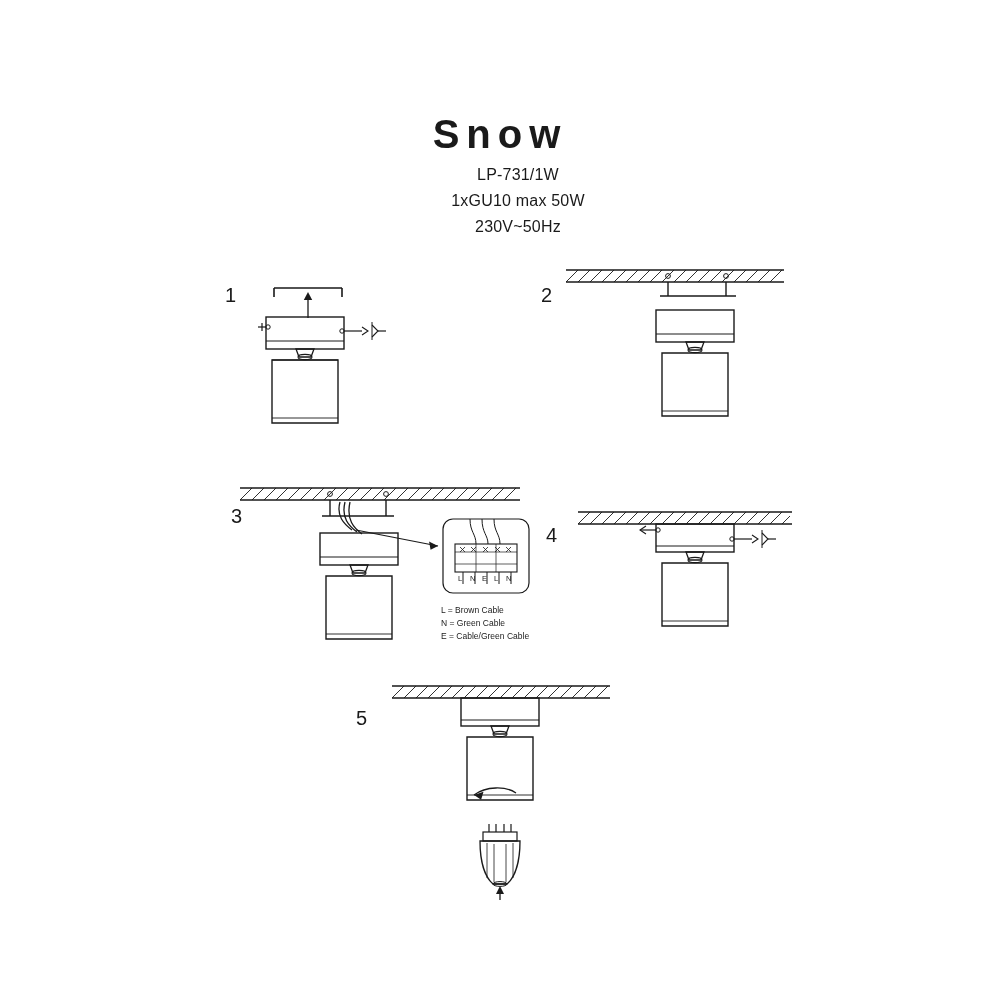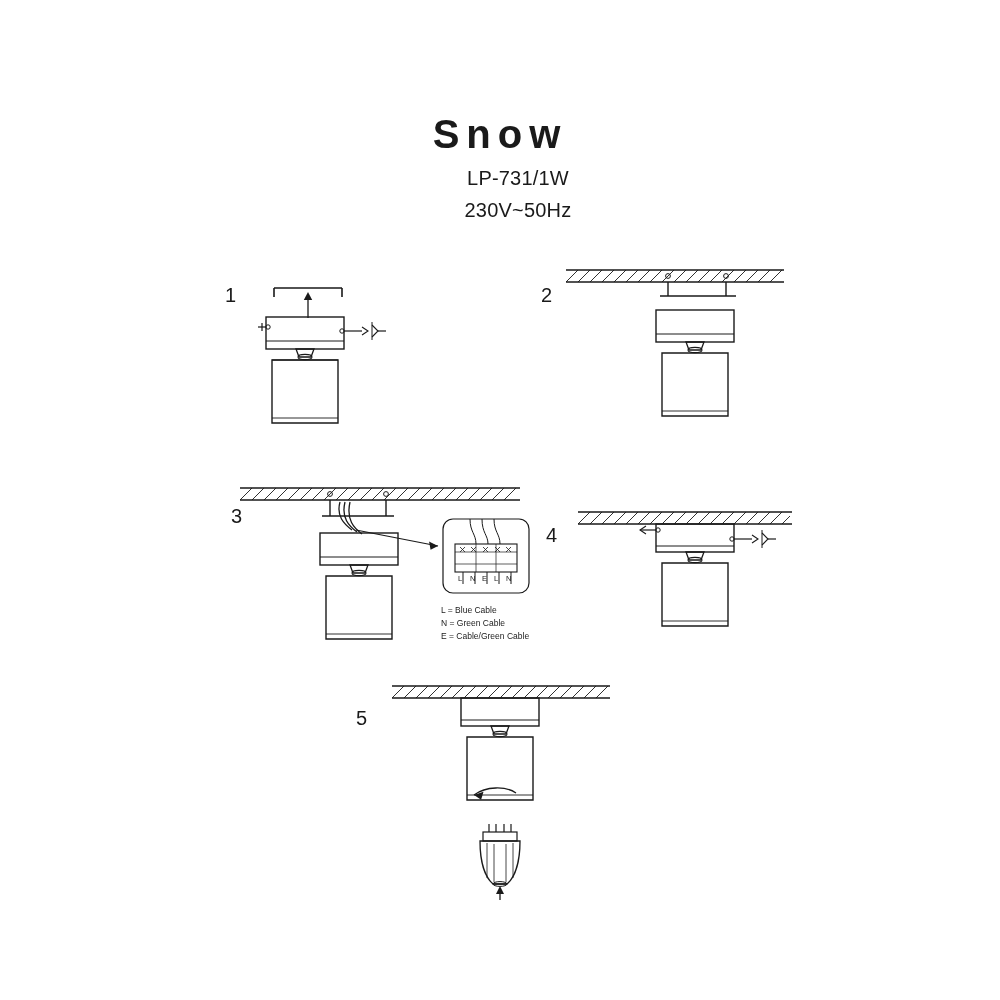--- a/index.html
+++ b/index.html
@@ -32,21 +32,21 @@
     text-align: center;
   }
   .product-name {
     font-size: 40px;
     font-weight: bold;
     letter-spacing: 7px;
     line-height: 1.1;
     margin: 0 0 6px 0;
   }
   .spec-line {
-    font-size: 20px;
+    font-size: 16px;
     line-height: 1.62;
     letter-spacing: 0.2px;
     margin-left: 36px;
   }
 
   
   .watermark {
     position: absolute;
     left: 355px;
     top: 432px;
@@ -83,20 +83,21 @@
   .ln { fill: none; stroke: #1a1a1a; }
 </style>
 </head>
 <body>
 
 <div id="sheet">
 
   <div class="header">
     <div class="product-name">Snow</div>
     <div class="spec-line">LP-731/1W</div>
+    <div class="spec-line">1xGU10 max 50W</div>
     <div class="spec-line">230V~50Hz</div>
   </div>
 
 
   <div class="step-num" id="step-1-num">1</div>
   <div class="step-num" id="step-2-num">2</div>
   <div class="step-num" id="step-3-num">3</div>
   <div class="step-num" id="step-4-num">4</div>
   <div class="step-num" id="step-5-num">5</div>
 
@@ -282,18 +283,18 @@
         <path class="ln" d="M493 884 L507 884" stroke-width="1.3"></path>
         <ellipse class="ln" cx="500" cy="884" rx="7" ry="2.4" stroke-width="1"></ellipse>
       </g>
 
       <path class="ln" d="M500 900 L500 890" stroke-width="1.3"></path>
       <path d="M500 886 l-4 8 l8 0 z" fill="#1a1a1a"></path>
     </g>
   </svg>
 
   <div class="legend">
-    <div>L = Blue Cable</div>
+    <div>L = Brown Cable</div>
     <div>N = Green Cable</div>
     <div>E = Cable/Green Cable</div>
   </div>
 
 </div>
 
 </body></html>

